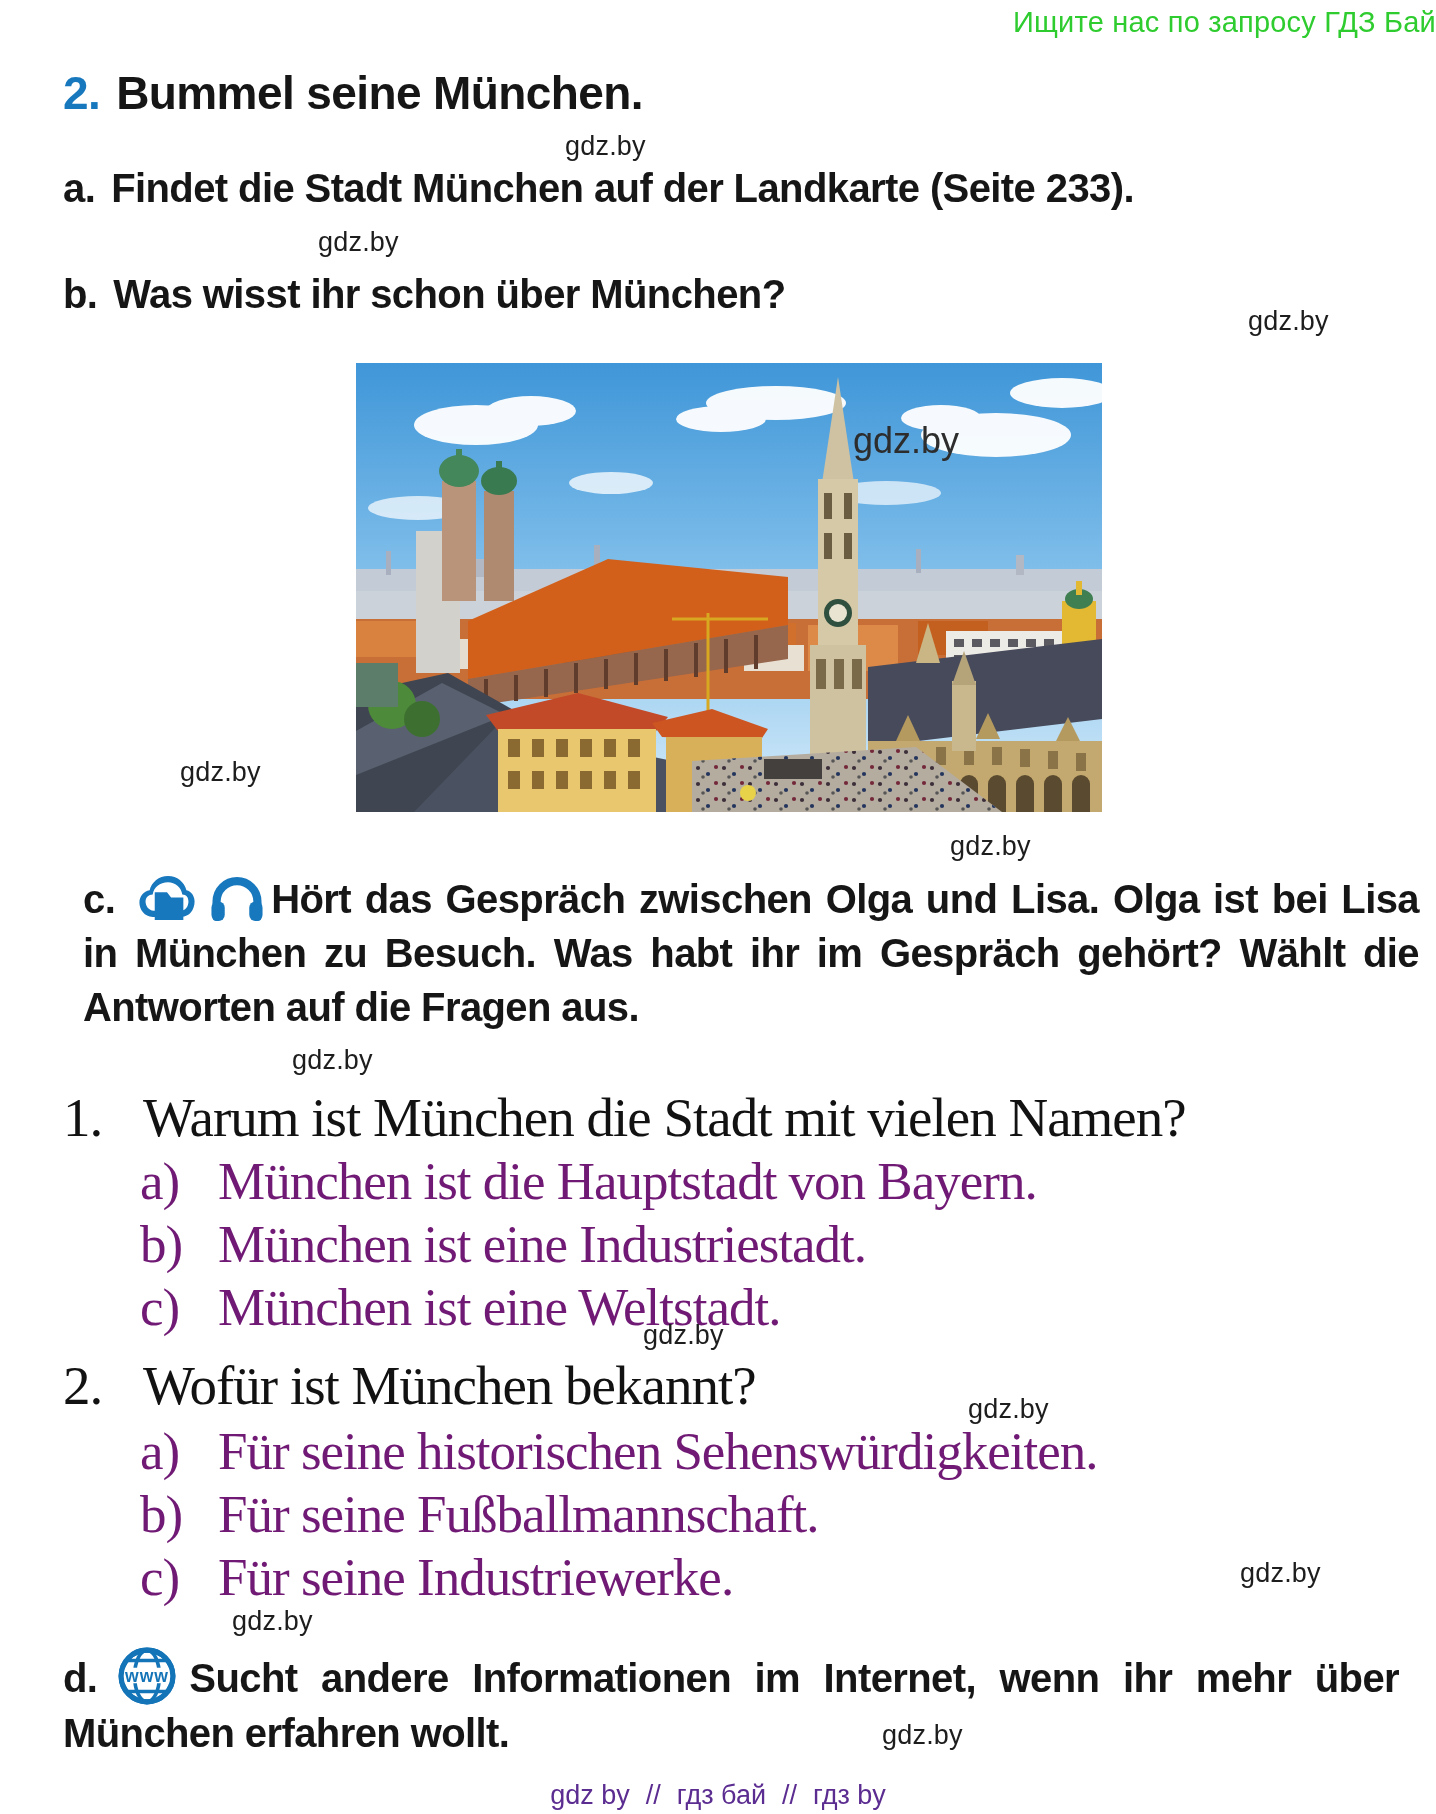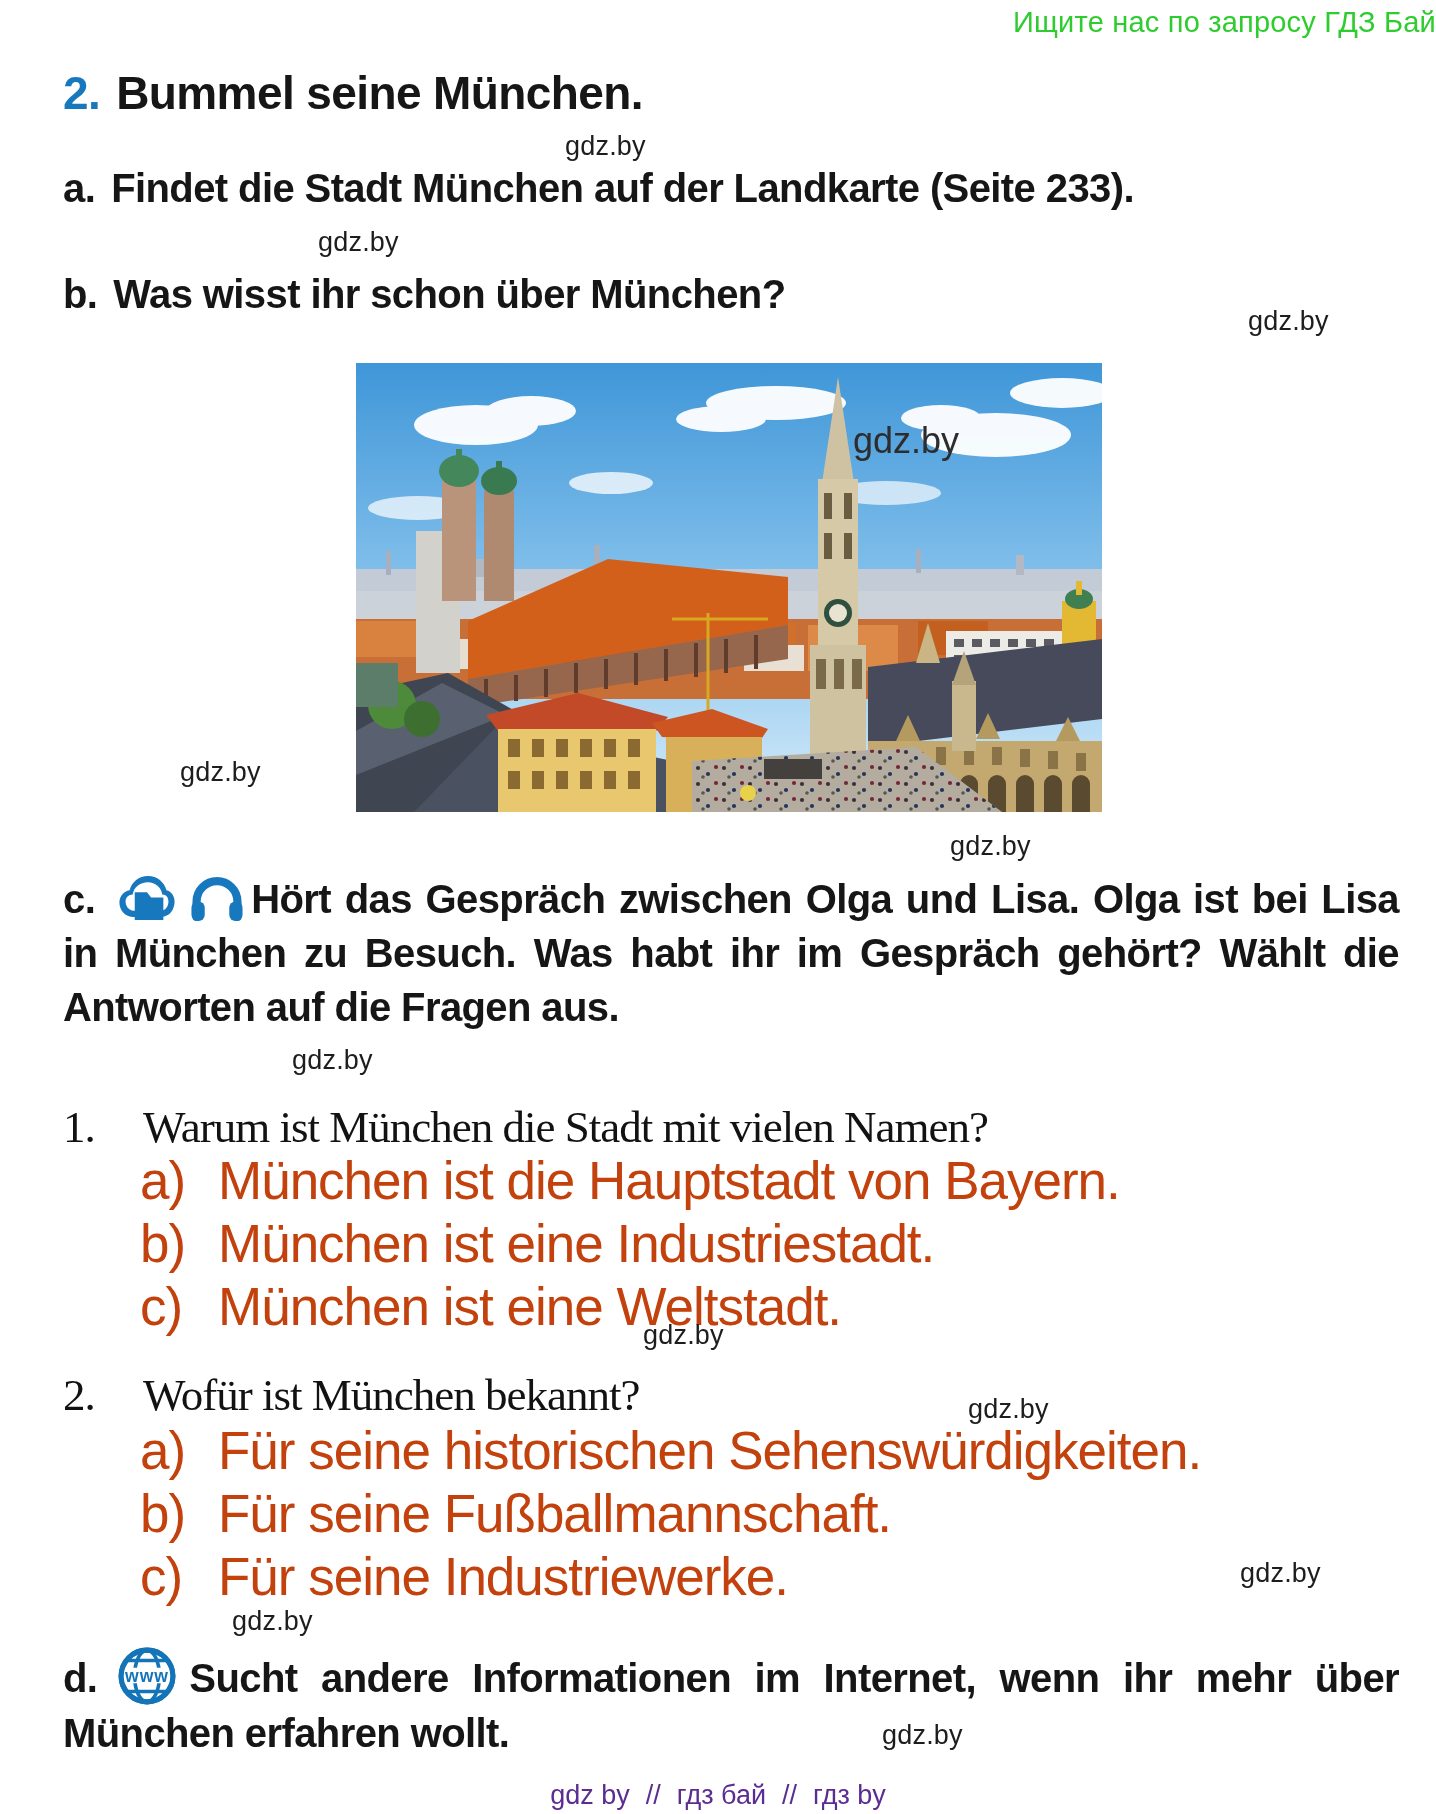--- a/index.html
+++ b/index.html
@@ -12,24 +12,24 @@
             letter-spacing:-0.6px;white-space:nowrap;}
   .heading{top:66px;font-size:46px;}
   .heading .num{color:#1878be;margin-right:16px;}
   .taskline{font-size:40px;}
   .letter{margin-right:16px;}
   .para{position:absolute;left:63px;width:1336px;text-align:justify;
         font-weight:700;font-size:40px;line-height:54px;letter-spacing:-0.6px;color:#161616;}
   .icon{display:inline-block;vertical-align:-9px;margin:0 7px;}
   .icon-globe{vertical-align:-14px;margin:0 12px 0 4px;}
   .q{position:absolute;left:63px;font-family:"Liberation Serif","DejaVu Serif",serif;
-     font-size:45px;color:#121212;letter-spacing:-1px;white-space:nowrap;line-height:1.1;margin-top:15px;}
+     font-size:55px;color:#121212;letter-spacing:-1px;white-space:nowrap;line-height:1.1;}
   .q .qnum{display:inline-block;width:80px;}
-  .opt{position:absolute;left:140px;font-family:Liberation Sans, sans-serif;
-       font-size:53px;color:#c2410c;letter-spacing:-1px;white-space:nowrap;line-height:1.1;}
+  .opt{position:absolute;left:140px;font-family:Liberation Serif, serif;
+       font-size:53px;color:#701a75;letter-spacing:-1px;white-space:nowrap;line-height:1.1;}
   .opt .olet{display:inline-block;width:78px;}
   .photo{position:absolute;left:356px;top:363px;width:746px;height:449px;}
   .footer{position:absolute;top:1780px;left:0;width:100%;text-align:center;
           font-size:27px;color:#5c2d91;}
   .footer .sep{margin:0 16px;}
   .footer span{color:#5c2d91;}
 </style>
 </head>
 <body>
 
@@ -258,21 +258,21 @@
         <polygon points="608,288 596,322 620,322" fill="#b5a37a"></polygon>
       </g>
 
       <text x="497" y="90" font-size="36" font-family="Liberation Sans, sans-serif" fill="#2d2d2d">gdz.by</text>
     </svg>
   </div>
 
   <span class="wm" style="left:180px;top:757px;">gdz.by</span>
   <span class="wm" style="left:950px;top:831px;">gdz.by</span>
 
-  <div class="para" style="top:872px;">
+  <div class="para" style="top:872px;margin-left:20px;">
     <span class="letter">c.</span><svg class="icon" width="58" height="47" viewBox="0 0 56 46">
       <path fill="#1878be" d="M14,41 C6,41 1,34 1,27 C1,21 5,16 11,15 C13,7 20,1 29,1 C38,1 45,7 47,15 C52,16 55,21 55,26 C55,34 50,41 42,41 Z"></path>
       <path fill="#ffffff" d="M15,35 C10,35 7,30 7,26 C7,22 10,19 14,19 C15,12 21,7 29,7 C36,7 42,12 43,19 C47,19 49,22 49,26 C49,31 46,35 41,35 Z"></path>
       <path fill="#1878be" d="M16,17 h12 l4,5 h12 v22 h-28 z"></path>
     </svg><svg class="icon" width="54" height="47" viewBox="0 0 52 46">
       <path d="M6,41 V26 a20,20 0 0 1 40,0 V41" stroke="#1878be" stroke-width="8" fill="none" stroke-linecap="round"></path>
       <rect x="1" y="26" width="13" height="19" rx="6" fill="#1878be"></rect>
       <rect x="38" y="26" width="13" height="19" rx="6" fill="#1878be"></rect>
     </svg><span>Hört das Gespräch zwischen Olga und Lisa. Olga ist bei Lisa in München zu Besuch. Was habt ihr im Gespräch gehört? Wählt die Antworten auf die Fragen aus.</span>
   </div>

